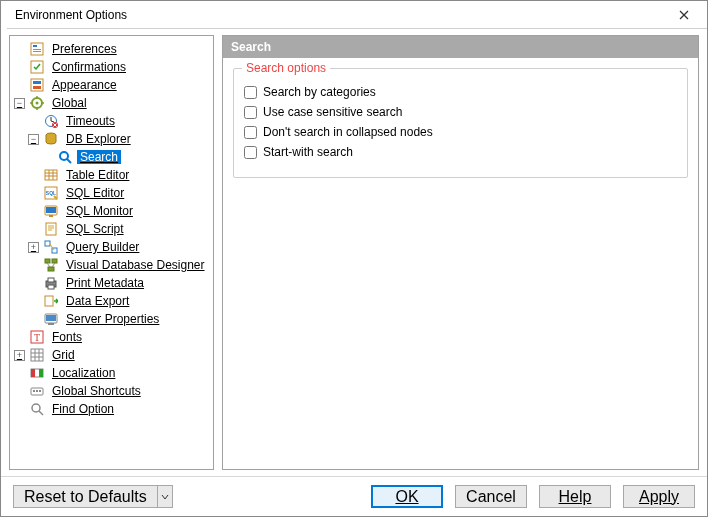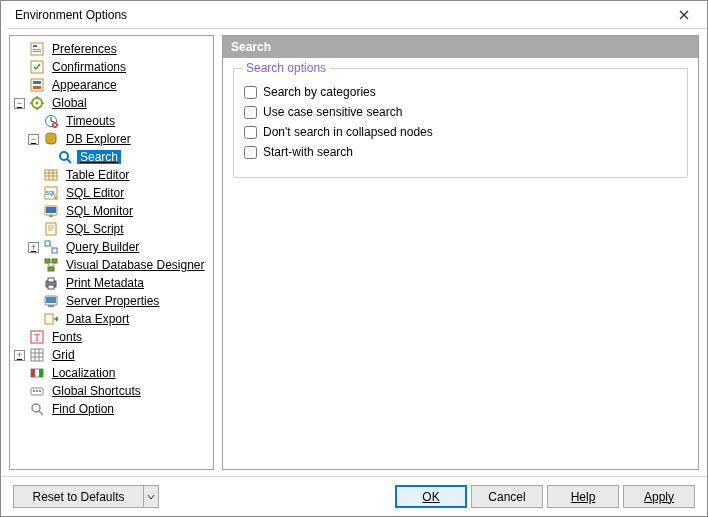--- a/index.html
+++ b/index.html
@@ -16,31 +16,31 @@
   .tree li { position: relative; }
   .tree-row { display: flex; align-items: center; height: 18px; padding-left: 2px; white-space: nowrap; }
   .toggle { width: 11px; height: 11px; border: 1px solid #8a8a8a; display: inline-flex; align-items: center; justify-content: center; font-size: 9px; line-height: 1; margin-right: 4px; background: #fff; color: #555; cursor: default; }
   .toggle-blank { width: 11px; height: 11px; margin-right: 4px; display: inline-block; }
   .ticon { width: 16px; height: 16px; display: inline-flex; align-items: center; justify-content: center; margin-right: 4px; }
   .tree-label { padding: 0 3px; }
   .tree-row.selected .tree-label { background: #0078d7; color: #fff; }
   .right-panel { flex: 1; border: 1px solid #a0a0a0; background: #fff; display: flex; flex-direction: column; }
   .panel-header { background: #a9a9a9; color: #fff; font-weight: bold; padding: 4px 8px; font-size: 12px; }
   .groupbox { margin: 10px 10px 0 10px; border: 1px solid #cfcfcf; border-radius: 2px; padding: 10px 10px 12px 10px; position: relative; }
-  .groupbox-title { position: absolute; top: -8px; left: 8px; background: #fff; padding: 0 4px; font-size: 12px; color: #8b5cf6; }
+  .groupbox-title { position: absolute; top: -8px; left: 8px; background: #fff; padding: 0 4px; font-size: 12px; color: #ef4444; }
   .chk { display: flex; align-items: center; margin: 6px 0; gap: 6px; }
   .chk input { width: 13px; height: 13px; margin: 0; }
   .footer { height: 40px; border-top: 1px solid #d8d8d8; display: flex; align-items: center; padding: 0 12px; }
-  .btn { height: 23px; min-width: 72px; border: 1px solid #a8a8a8; background: #e9e9e9; font-size: 12px; display: inline-flex; align-items: center; justify-content: center; padding: 0 10px; cursor: default; }
+  .btn { height: 23px; min-width: 72px; border: 1px solid #a8a8a8; background: #e9e9e9; font-size: 16px; display: inline-flex; align-items: center; justify-content: center; padding: 0 10px; cursor: default; }
   .btn.default { border: 2px solid #0078d7; background: #e5f1fb; }
   .reset-split { display: flex; }
   .reset-split .btn { border-right: none; }
   .reset-split .dd { width: 16px; height: 23px; border: 1px solid #a8a8a8; background: #e9e9e9; display: inline-flex; align-items: center; justify-content: center; }
   .spacer { flex: 1; }
-  .right-btns { display: flex; gap: 4px; }
+  .right-btns { display: flex; gap: 12px; }
 </style>
 </head>
 <body>
 
 <div class="window">
 
   <div class="titlebar">
     <span class="titlebar-title">Environment Options</span>
     <div class="titlebar-close">
       <svg viewBox="0 0 10 10">
@@ -246,38 +246,38 @@
                       </svg>
                     </span>
                   <span class="tree-label">Print Metadata</span>
                 </div>
               </li>
               <li>
                 <div class="tree-row">
                   <span class="toggle-blank"></span>
                   <span class="ticon">
                       <svg width="14" height="14">
+                        <rect x="1" y="2" width="8" height="10" fill="#fff" stroke="#c78a2a"></rect>
+                        <path d="M10 7 l4 0 M12 5 l2 2 l-2 2" stroke="#2aa02a" fill="none" stroke-width="1.5"></path>
+                      </svg>
+                    </span>
+                  <span class="tree-label">Data Export</span>
+                </div>
+              </li>
+              <li>
+                <div class="tree-row">
+                  <span class="toggle-blank"></span>
+                  <span class="ticon">
+                      <svg width="14" height="14">
                         <rect x="1" y="2" width="12" height="9" rx="1" fill="#fff" stroke="#888"></rect>
                         <rect x="2" y="3" width="10" height="6" fill="#4a8ac7"></rect>
                         <rect x="4" y="11" width="6" height="2" fill="#888"></rect>
                       </svg>
                     </span>
                   <span class="tree-label">Server Properties</span>
-                </div>
-              </li>
-              <li>
-                <div class="tree-row">
-                  <span class="toggle-blank"></span>
-                  <span class="ticon">
-                      <svg width="14" height="14">
-                        <rect x="1" y="2" width="8" height="10" fill="#fff" stroke="#c78a2a"></rect>
-                        <path d="M10 7 l4 0 M12 5 l2 2 l-2 2" stroke="#2aa02a" fill="none" stroke-width="1.5"></path>
-                      </svg>
-                    </span>
-                  <span class="tree-label">Data Export</span>
                 </div>
               </li>
             </ul>
           </li>
           <li>
             <div class="tree-row">
               <span class="toggle-blank"></span>
               <span class="ticon">
                   <svg width="14" height="14">
                     <rect x="1" y="1" width="12" height="12" fill="#fff" stroke="#d43a3a"></rect>

